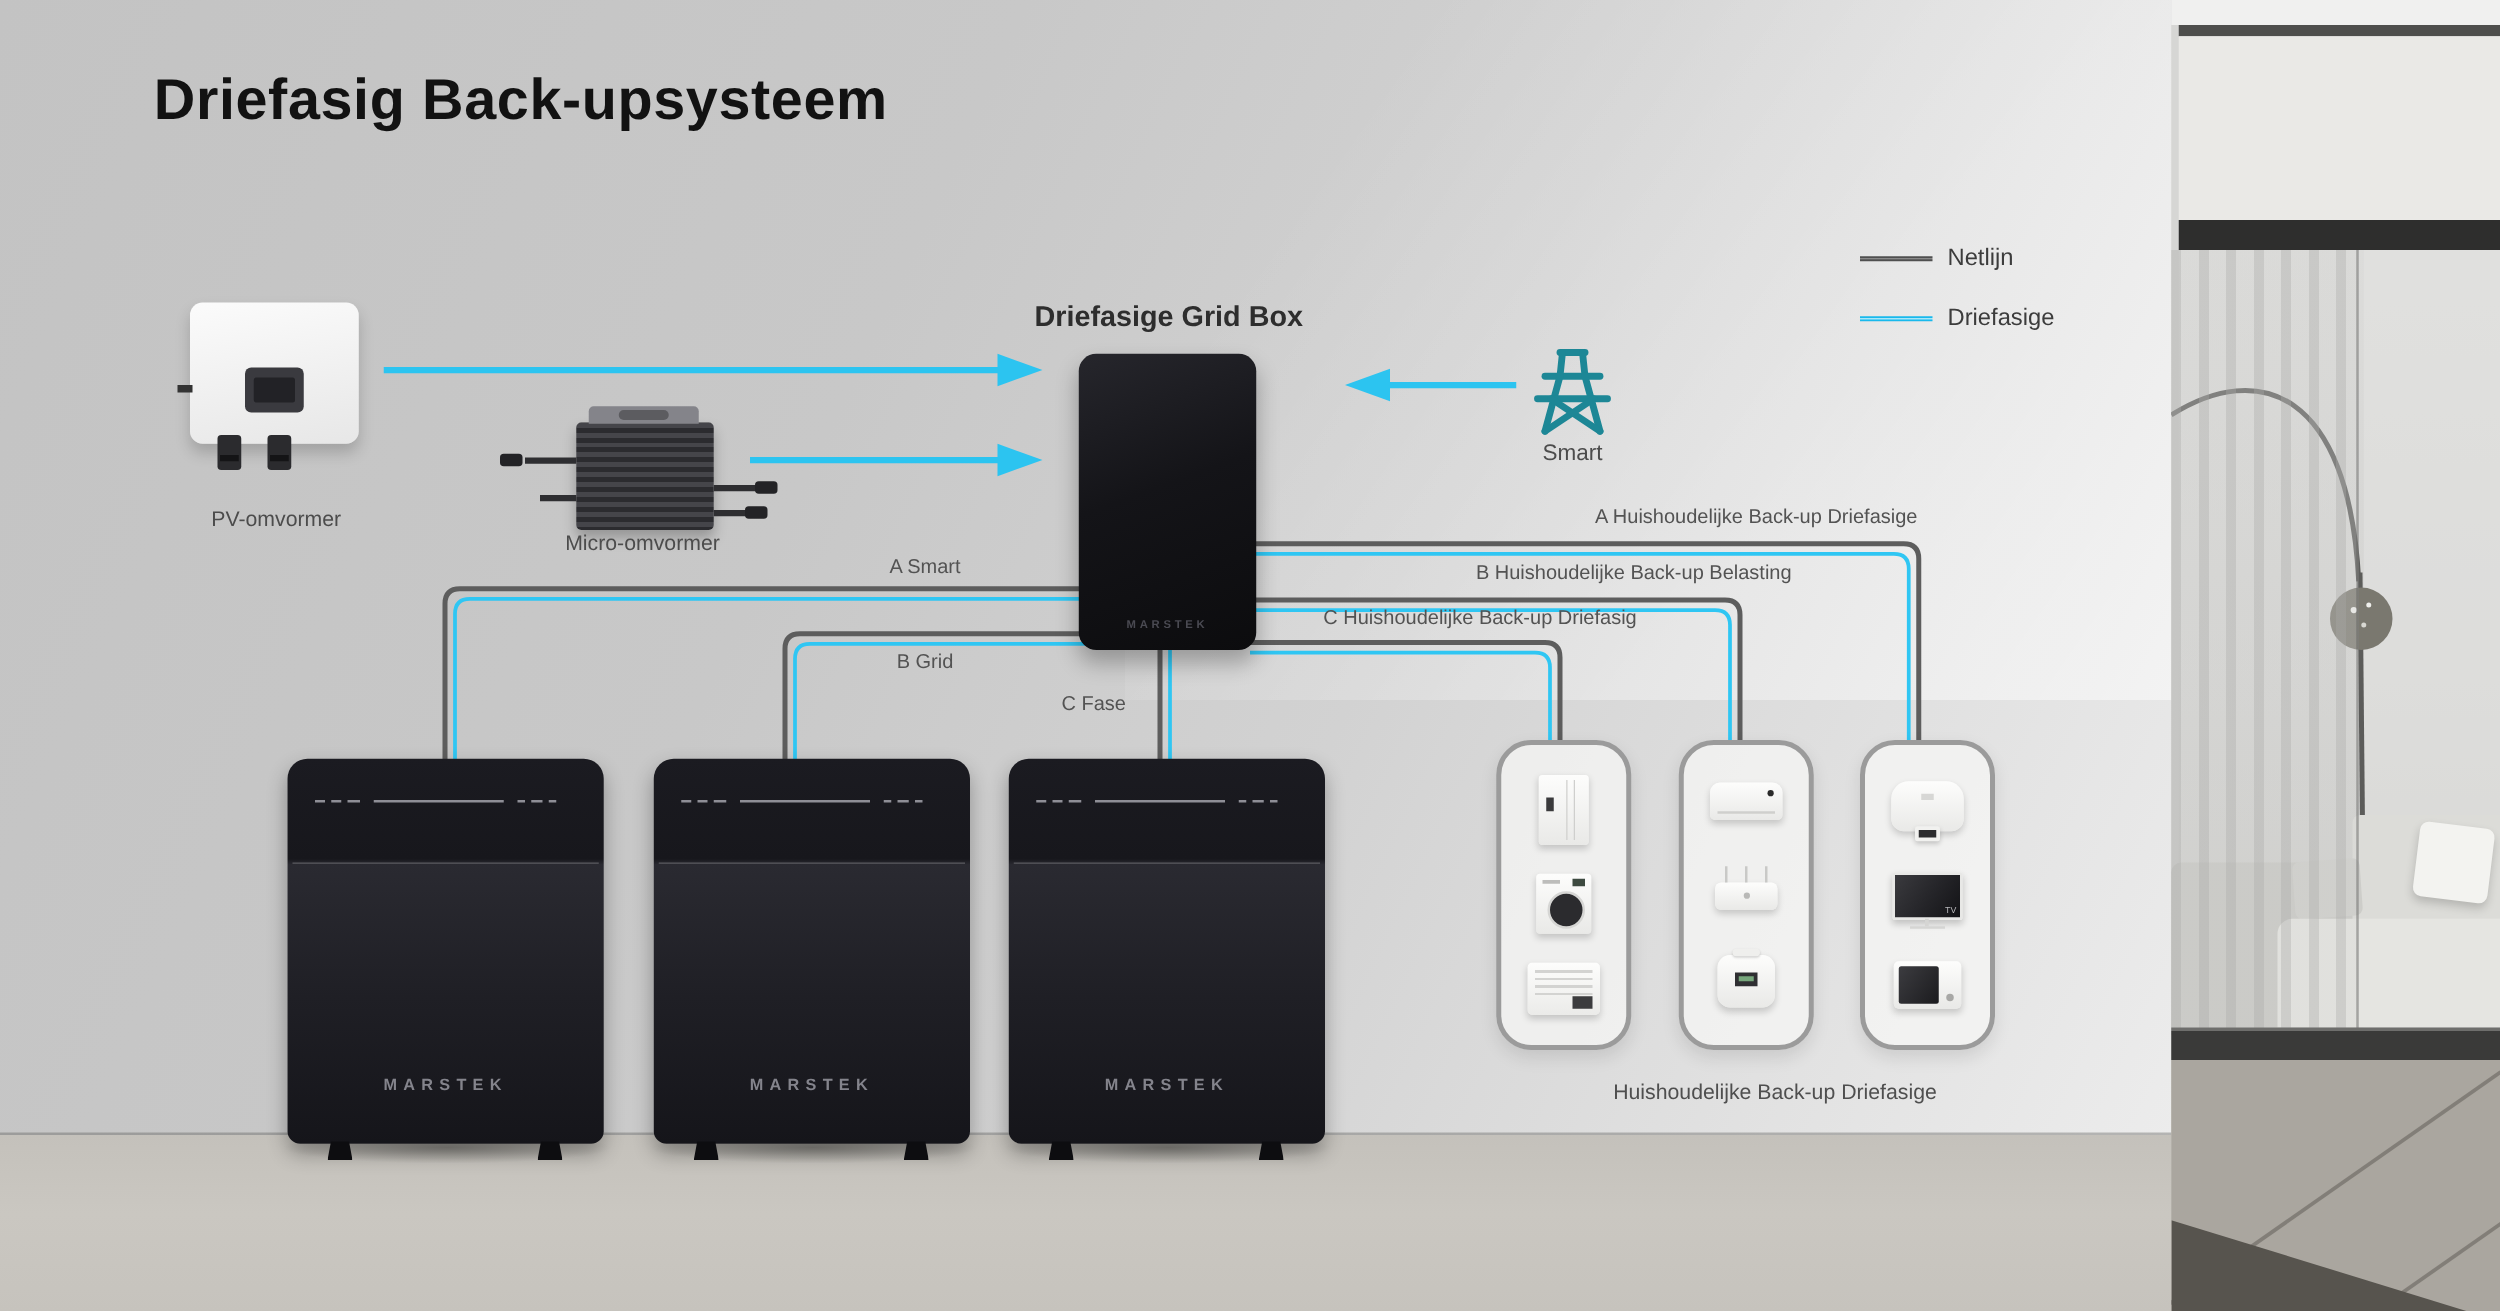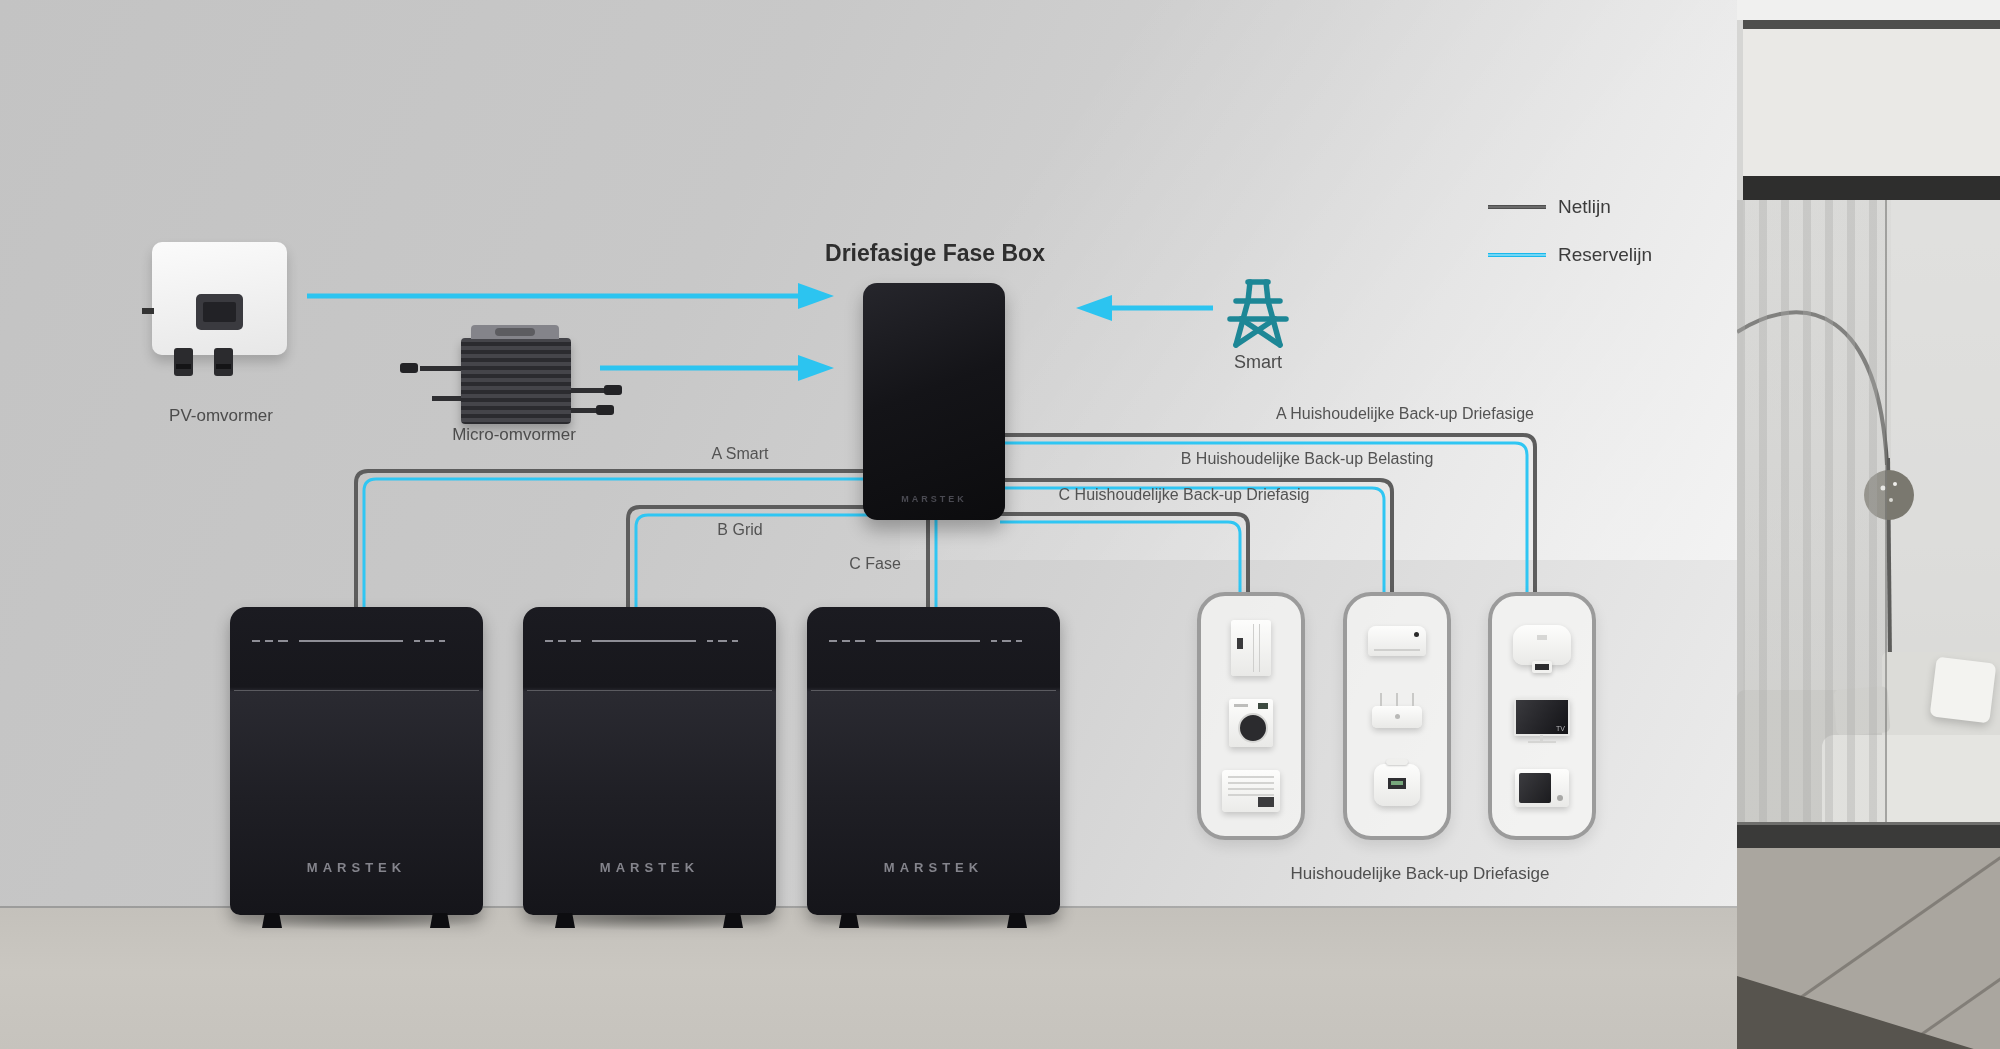--- a/index.html
+++ b/index.html
@@ -171,25 +171,26 @@
     <div class="abs curtain"></div>
     <div class="abs seam"></div>
     <div class="abs track"></div>
     <div class="abs tiles">
       <div class="abs joint" style="left:90px;top:-80px;"></div>
       <div class="abs joint" style="left:235px;top:-60px;"></div>
       <div class="abs wedge"></div>
     </div>
   </div>
 
+  <div class="abs title">Driefasig Back-upsysteem</div>
 
   <div class="abs legend-line leg-net" style="left:1488px;top:205px;"></div>
   <div class="abs legend-txt" style="left:1558px;top:196px;">Netlijn</div>
   <div class="abs legend-line leg-res" style="left:1488px;top:253px;"></div>
-  <div class="abs legend-txt" style="left:1558px;top:244px;">Reservelijn</div>
+  <div class="abs legend-txt" style="left:1558px;top:244px;">Driefasige</div>
 
   <svg class="abs" style="left:0;top:0" width="2000" height="1049" viewBox="0 0 2000 1049">
 
     <g>
       <path d="M356 609 L356 483 Q356 471 368 471 L870 471" fill="none" stroke="#5d5d5d" stroke-width="4"></path>
       <path d="M364 609 L364 491 Q364 479 376 479 L870 479" fill="none" stroke="#2fc6f3" stroke-width="3"></path>
     </g>
 
     <g>
       <path d="M628 609 L628 519 Q628 507 640 507 L870 507" fill="none" stroke="#5d5d5d" stroke-width="4"></path>
@@ -251,21 +252,21 @@
   </div>
   <div class="abs cable" style="left:420px;top:366px;width:41px;"></div>
   <div class="abs cable" style="left:432px;top:396px;width:29px;"></div>
   <div class="abs plug" style="left:400px;top:363px;"></div>
   <div class="abs cable" style="left:571px;top:388px;width:34px;"></div>
   <div class="abs plug" style="left:604px;top:385px;"></div>
   <div class="abs cable" style="left:571px;top:408px;width:26px;"></div>
   <div class="abs plug" style="left:596px;top:405px;"></div>
   <div class="abs lbl" style="left:514px;top:425px;">Micro-omvormer</div>
 
-  <div class="abs boxtitle" style="left:935px;top:240px;">Driefasige Fase Box</div>
+  <div class="abs boxtitle" style="left:935px;top:240px;">Driefasige Grid Box</div>
   <div class="abs smartbox">
     <span class="brand">MARSTEK</span>
   </div>
 
   <svg class="abs" style="left:1222px;top:274px;" width="72" height="80" viewBox="0 0 72 80">
     <g fill="none" stroke="#1d8796" stroke-width="5.5" stroke-linecap="round">
       <path d="M26 8 H46"></path>
       <path d="M28 8 L26 27"></path>
       <path d="M44 8 L46 27"></path>
       <path d="M14 27 H58"></path>

